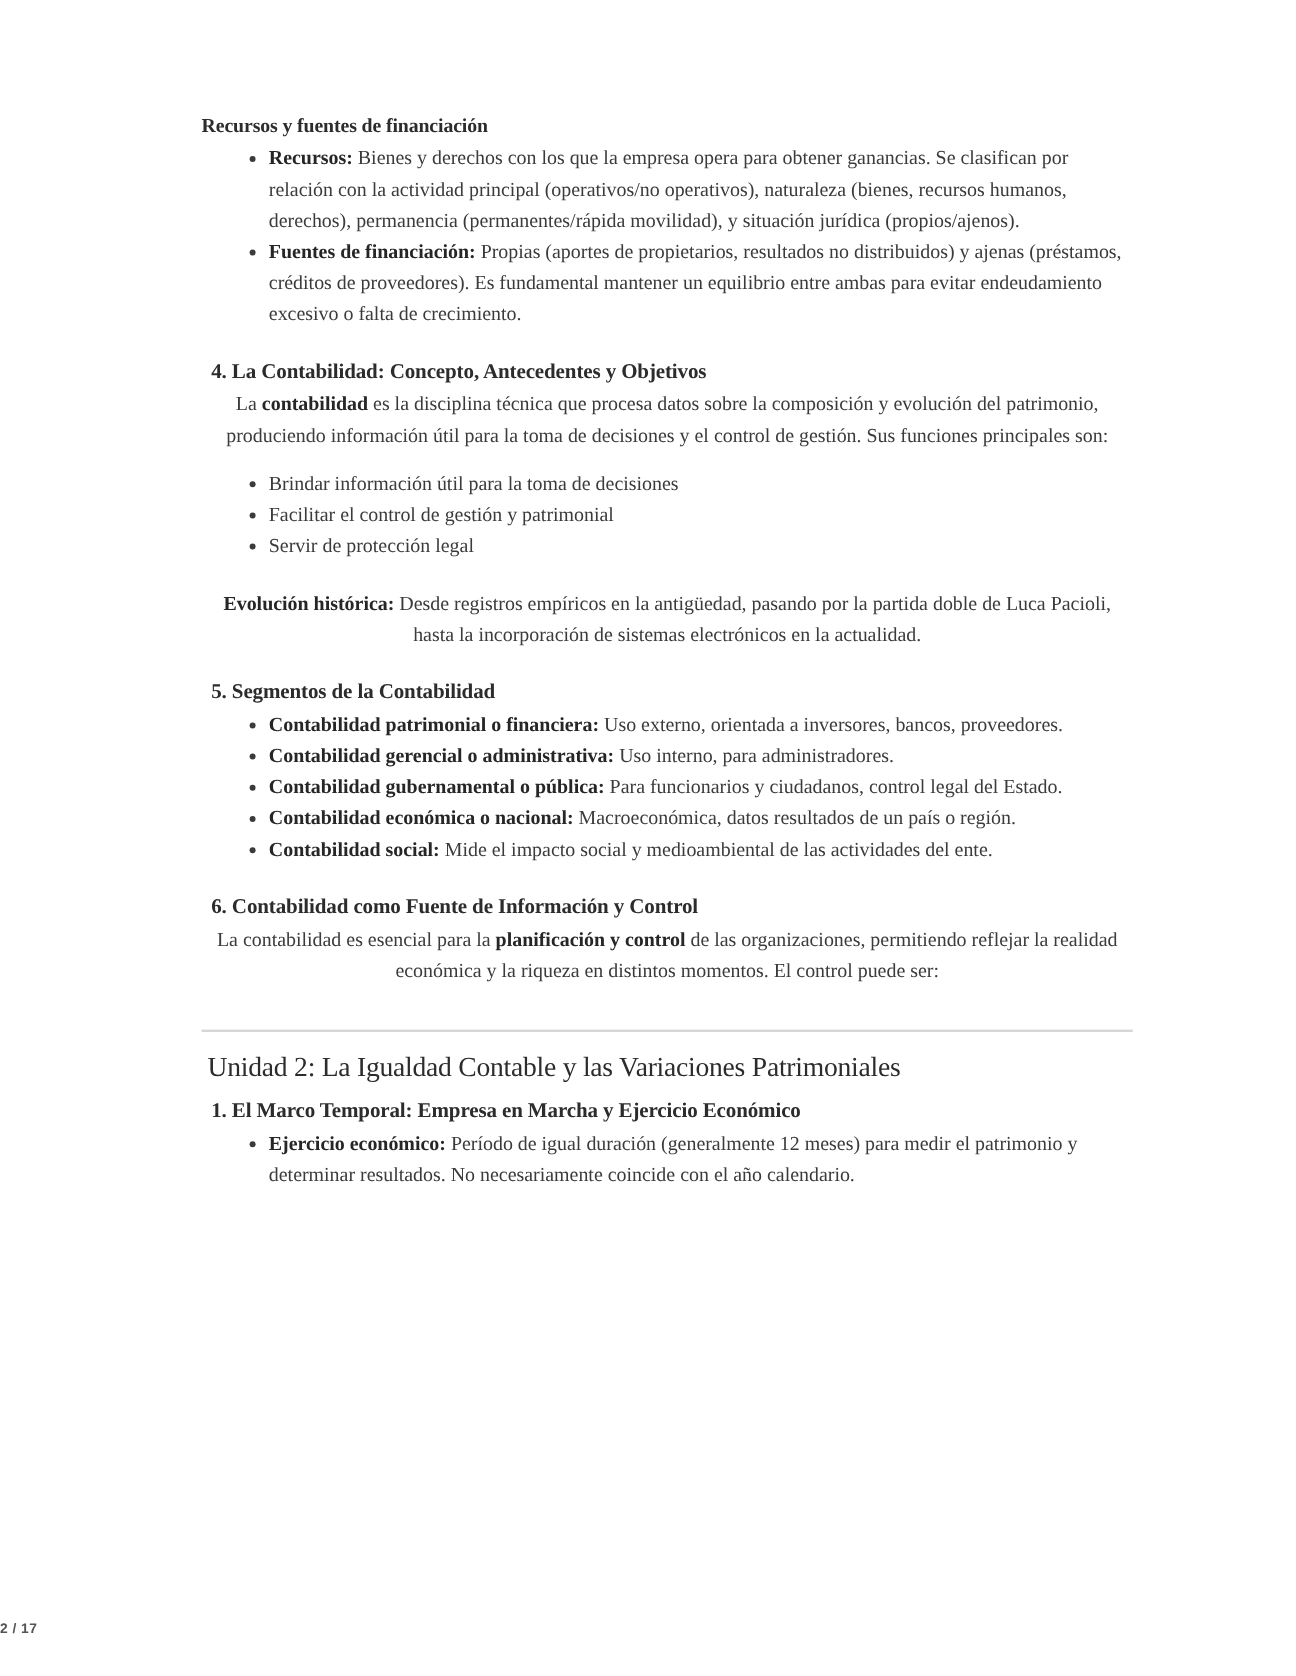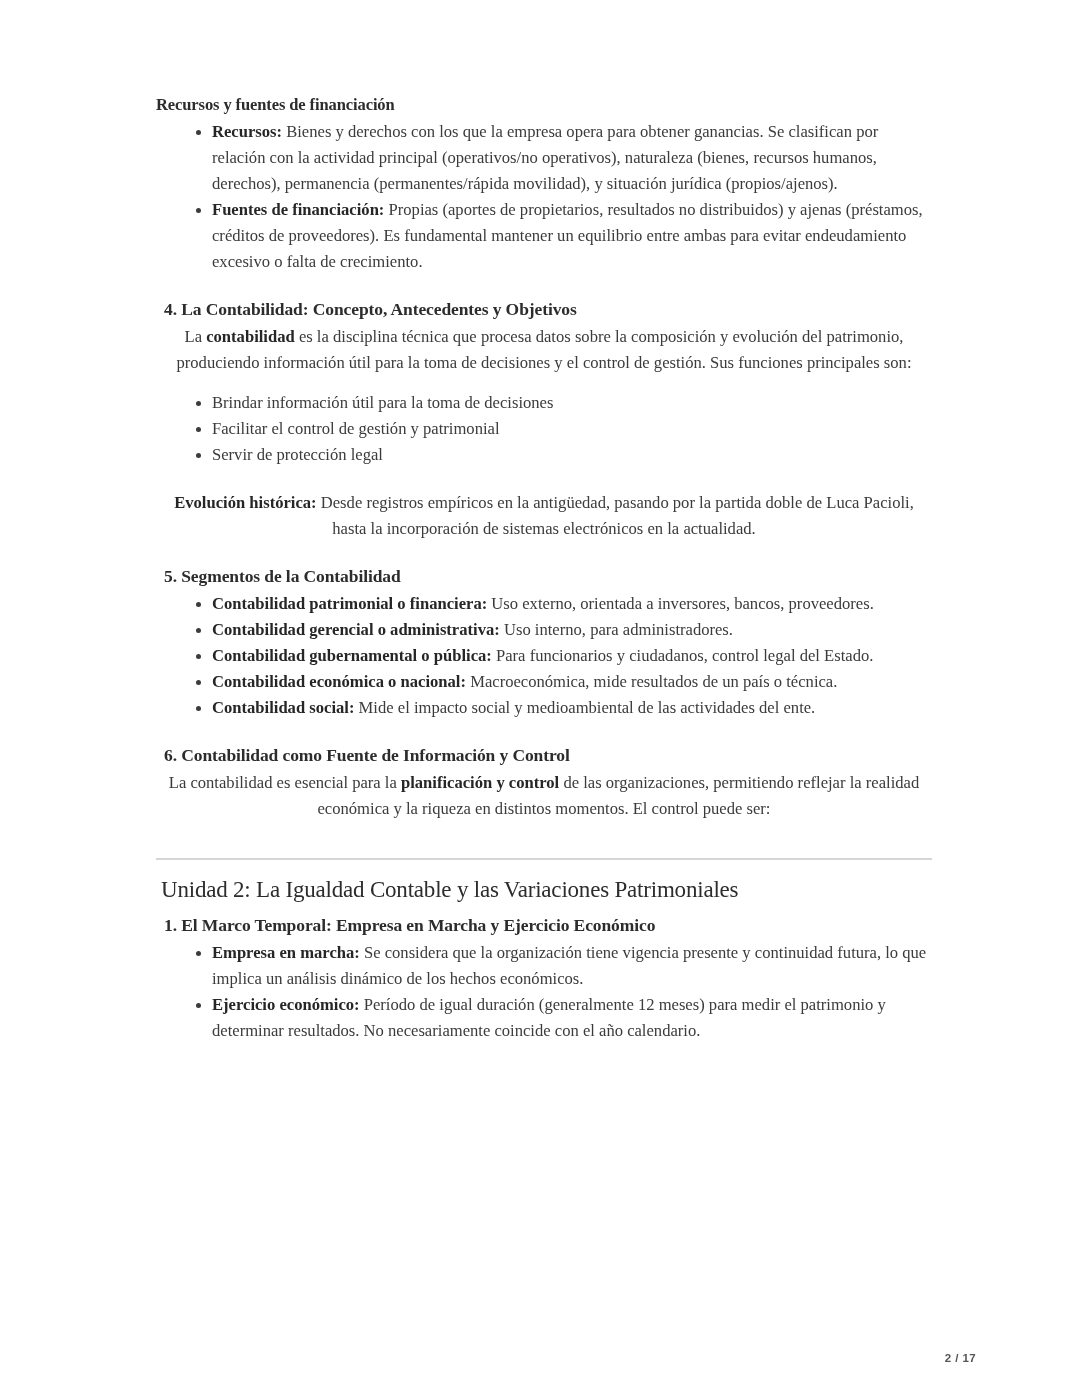--- a/index.html
+++ b/index.html
@@ -11,21 +11,21 @@
     width: 1080px;
     height: 1397px;
     position: relative;
     font-family: "Liberation Serif", "DejaVu Serif", serif;
     color: #3b3b3b;
     -webkit-font-smoothing: antialiased;
   }
 
   .page {
     position: absolute;
-    left: 4px;
+    left: 16px;
     top: 0;
     width: 860px;
     height: 1397px;
     box-sizing: border-box;
     padding: 94px 152px 0 152px;
   }
 
   .content {
     width: 776px;
   }
@@ -110,21 +110,21 @@
     margin: 0;
     width: 776px;
   }
 
   
   .footer {
     position: absolute;
     left: 0;
     top: 1352px;
     width: 976px;
-    text-align: right;
+    text-align: left;
     font-family: "Liberation Sans", "DejaVu Sans", sans-serif;
     font-size: 11.5px;
     font-weight: bold;
     color: #555555;
     letter-spacing: 0.4px;
   }
 </style>
 </head>
 <body>
 
@@ -168,21 +168,21 @@
       <li>
         <b>Contabilidad patrimonial o financiera:</b><span> Uso externo, orientada a inversores, bancos, proveedores.</span>
       </li>
       <li>
         <b>Contabilidad gerencial o administrativa:</b><span> Uso interno, para administradores.</span>
       </li>
       <li>
         <b>Contabilidad gubernamental o pública:</b><span> Para funcionarios y ciudadanos, control legal del Estado.</span>
       </li>
       <li>
-        <b>Contabilidad económica o nacional:</b><span> Macroeconómica, mide resultados de un país o técnica.</span>
+        <b>Contabilidad económica o nacional:</b><span> Macroeconómica, datos resultados de un país o región.</span>
       </li>
       <li>
         <b>Contabilidad social:</b><span> Mide el impacto social y medioambiental de las actividades del ente.</span>
       </li>
     </ul>
 
     <div class="spacer-lg"></div>
 
     <div class="h-section">6. Contabilidad como Fuente de Información y Control</div>
 
@@ -195,23 +195,20 @@
 
     <hr class="divider">
 
     <div class="spacer-md"></div>
 
     <div class="h-unit">Unidad 2: La Igualdad Contable y las Variaciones Patrimoniales</div>
 
     <div class="h-section">1. El Marco Temporal: Empresa en Marcha y Ejercicio Económico</div>
 
     <ul class="blist">
-      <li>
-        <b>Empresa en marcha:</b><span> Se considera que la organización tiene vigencia presente y continuidad futura, lo que implica un análisis dinámico de los hechos económicos.</span>
-      </li>
       <li>
         <b>Ejercicio económico:</b><span> Período de igual duración (generalmente 12 meses) para medir el patrimonio y determinar resultados. No necesariamente coincide con el año calendario.</span>
       </li>
     </ul>
 
   </div>
 </div>
 
 <div class="footer">2 / 17</div>
 

